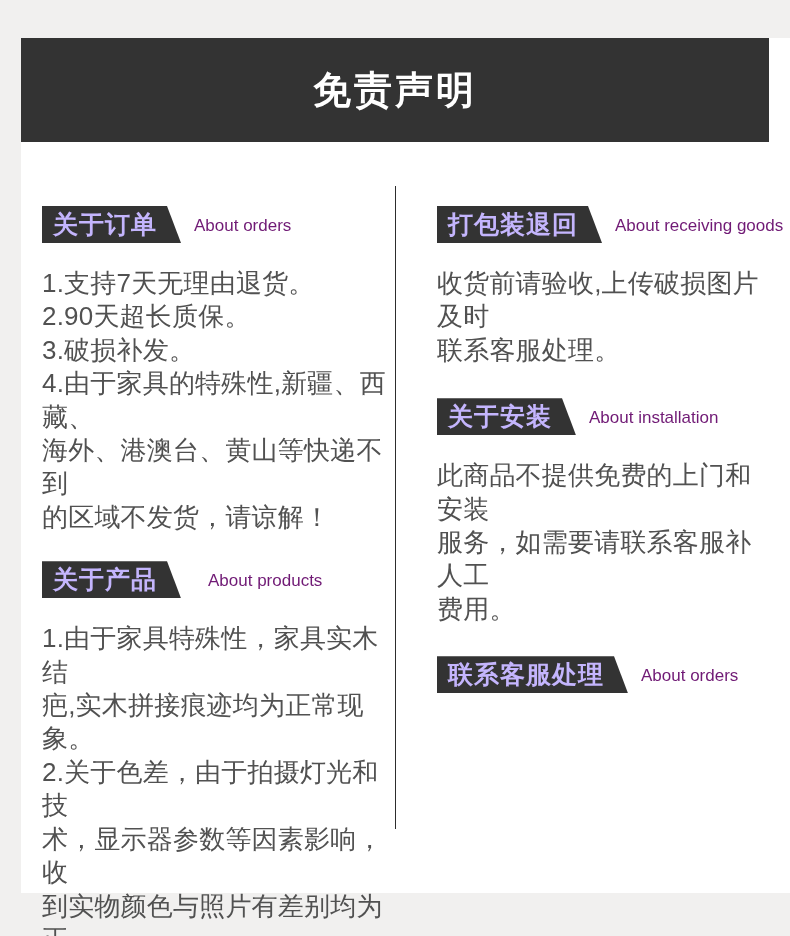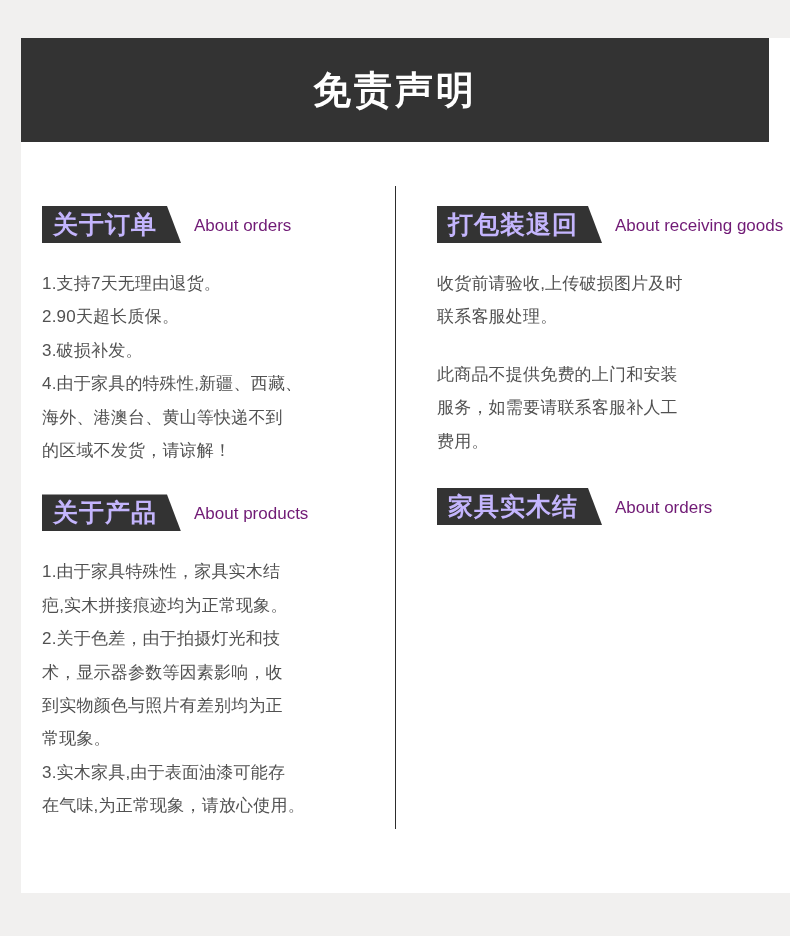--- a/index.html
+++ b/index.html
@@ -83,30 +83,30 @@
   }
   .subtitle {
     color: #701a75;
     font-size: 17px;
     margin-left: 13px;
     white-space: nowrap;
     transform: translateY(1px);
   }
   .body-text {
     color: #515151;
-    font-size: 17px;
+    font-size: 26px;
     line-height: 33.4px;
     white-space: pre-line;
     letter-spacing: 0.2px;
   }
 
   
   .mt-first  { margin-top: 64px; }   
   .mt-text   { margin-top: 24px; }   
-  .mt-sec-a  { margin-top: 27px; }   
+  .mt-sec-a  { margin-top: 27px; gap: 14px; }   
   .mt-sec-b  { margin-top: 31px; }   
   .mt-sec-c  { margin-top: 30px; }   
 </style>
 </head>
 <body>
 
 <div class="page">
   <div class="card">
 
     <div class="header-banner">
@@ -153,28 +153,32 @@
         <div class="section">
           <div class="section-head mt-first">
             <div class="flag">打包装退回</div>
             <div class="subtitle">About receiving goods</div>
           </div>
           <div class="body-text mt-text">收货前请验收,上传破损图片及时
 联系客服处理。</div>
         </div>
 
         <div class="section">
+          <div class="section-head mt-sec-b">
+            <div class="flag">关于安装</div>
+            <div class="subtitle">About installation</div>
+          </div>
           <div class="body-text mt-text">此商品不提供免费的上门和安装
 服务，如需要请联系客服补人工
 费用。</div>
         </div>
 
         <div class="section">
           <div class="section-head mt-sec-c">
-            <div class="flag">家具实木结</div>
+            <div class="flag">联系客服处理</div>
             <div class="subtitle">About orders</div>
           </div>
         </div>
 
       </div>
     </div>
 
   </div>
 </div>
 

